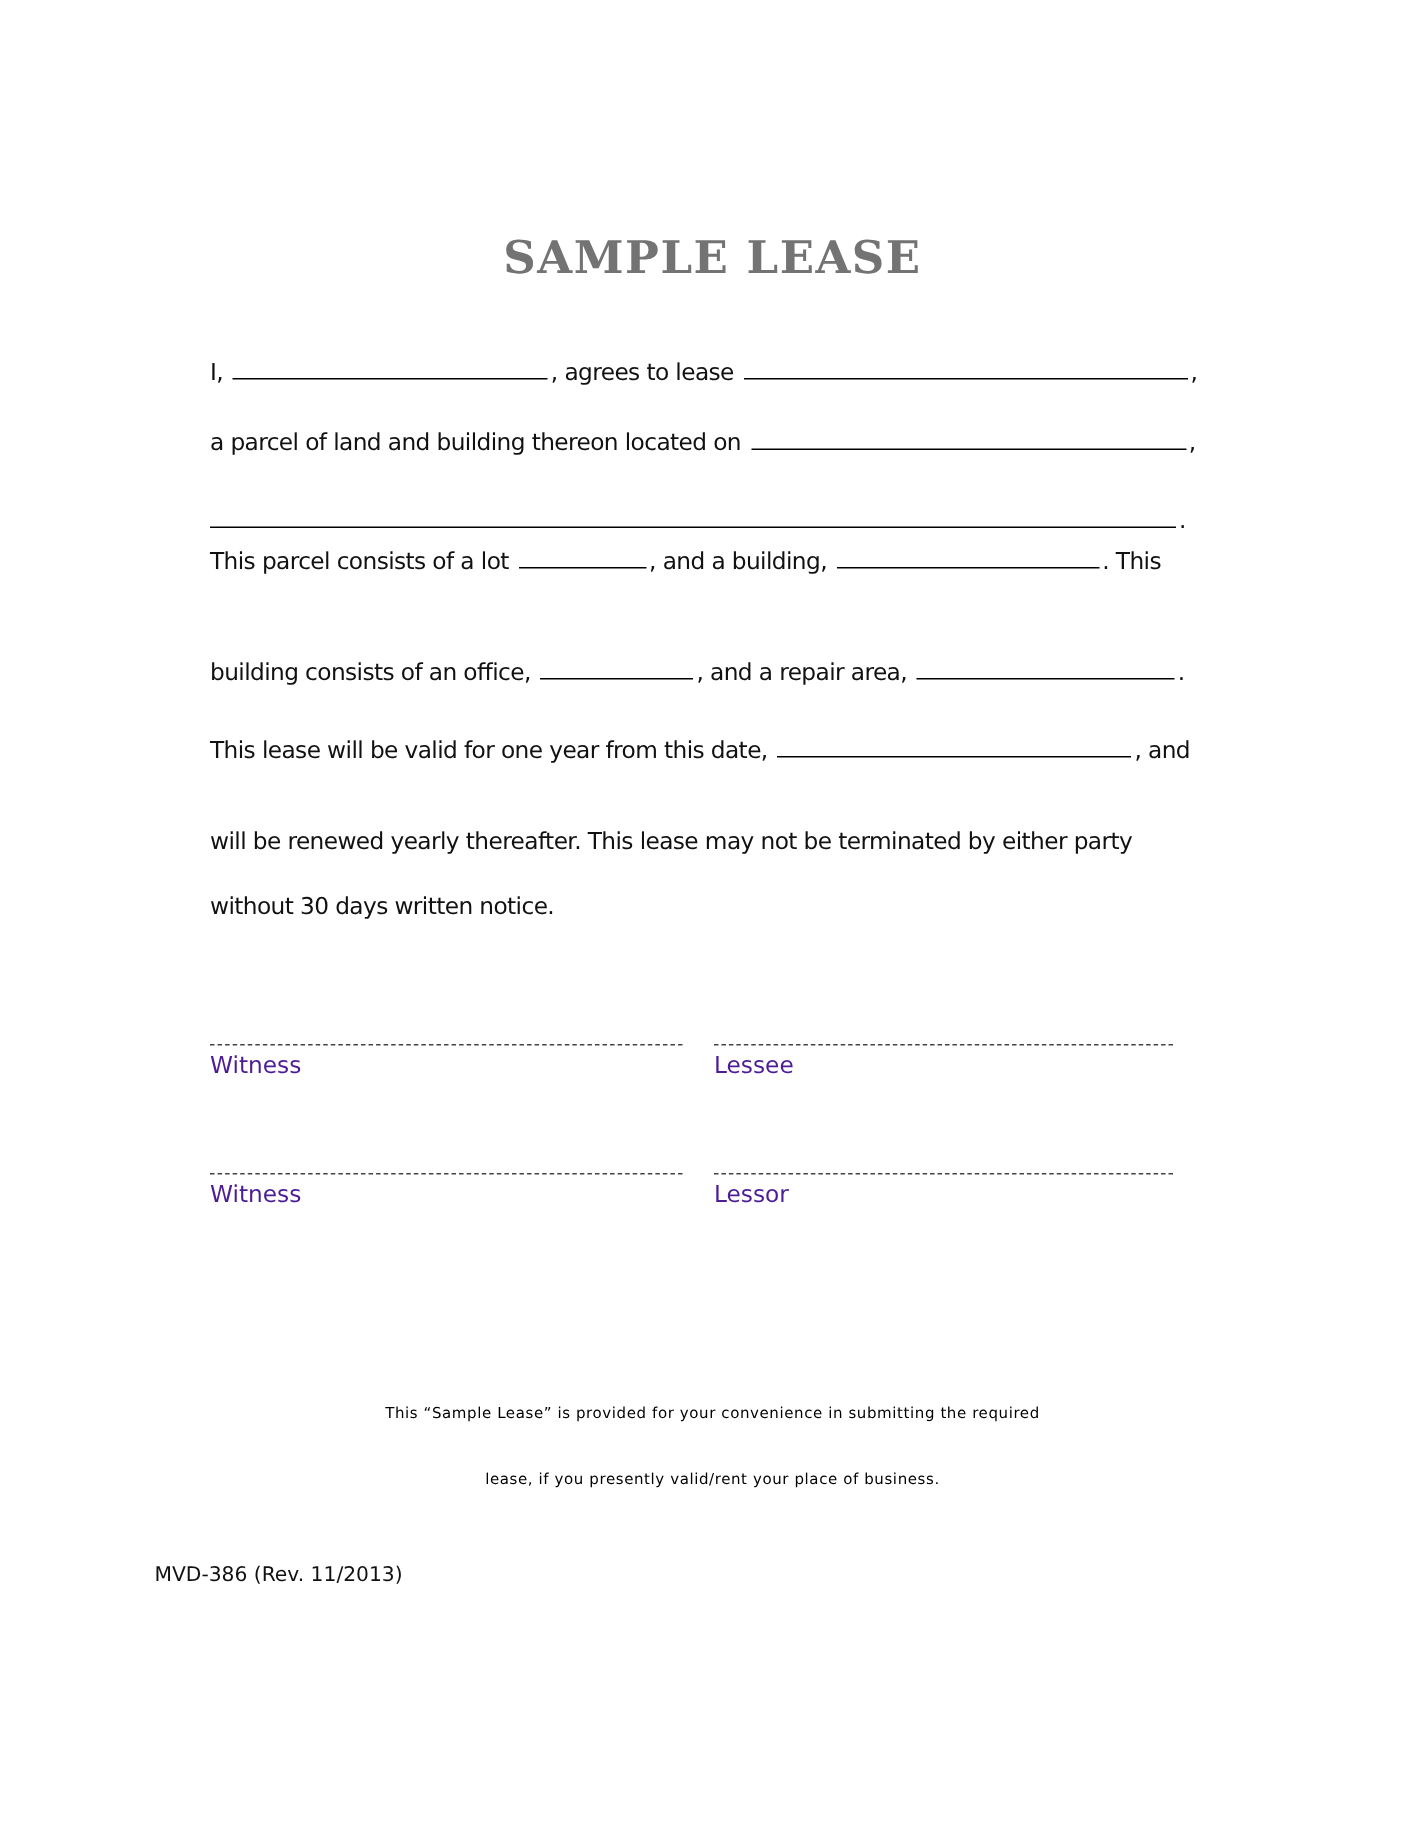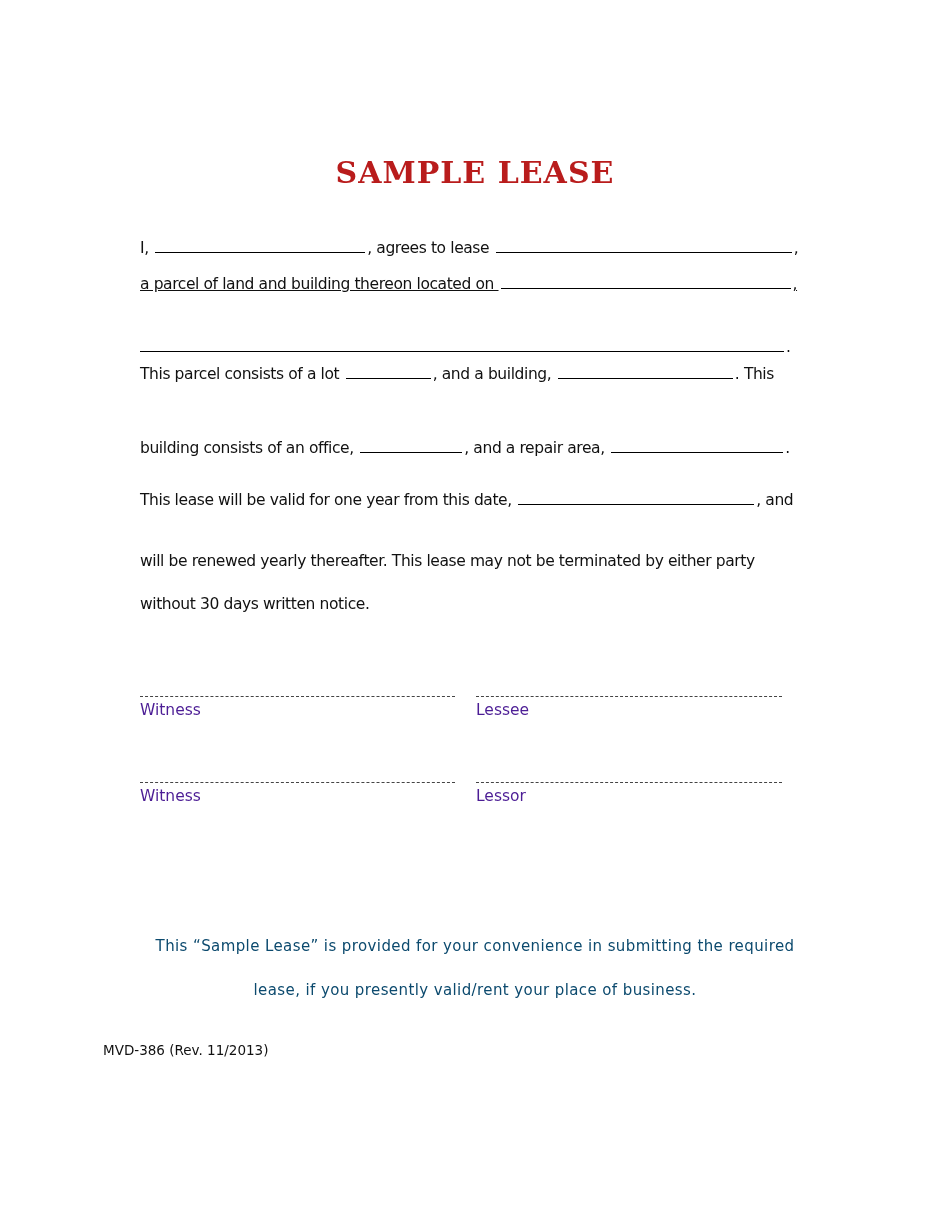--- a/index.html
+++ b/index.html
@@ -1,36 +1,36 @@
 <!DOCTYPE html>
 <html><head>
   <meta charset="utf-8">
   <style>
     html, body { margin:0; padding:0; background:#ffffff; }
     body { width:950px; height:1230px; position:relative; overflow:hidden; font-family:"DejaVu Sans", sans-serif; color:#111; }
-    .title { position:absolute; top:155px; left:0; width:950px; text-align:center; font-family:"DejaVu Serif", serif; font-weight:900; font-size:30px; letter-spacing:1px; color:#b91c1c; }
+    .title { position:absolute; top:155px; left:0; width:950px; text-align:center; font-family:"DejaVu Serif", serif; font-weight:900; font-size:30px; letter-spacing:1px; color:#737373; }
     .line { position:absolute; left:140px; font-size:15.5px; white-space:nowrap; letter-spacing:-0.4px; color:#111; }
     .blank { display:inline-block; border-bottom:1.6px solid #000; height:14px; vertical-align:baseline; margin:0 2px; }
     .sig { position:absolute; font-family:"DejaVu Sans", sans-serif; font-size:15.5px; color:#4c1d95; }
     .sigline { display:block; width:315px; border-bottom:1.2px dashed #444; height:10px; margin-bottom:4px; }
-    .note { position:absolute; left:100px; width:750px; text-align:center; font-size:15px; color:#0c4a6e; letter-spacing:0.4px; }
+    .note { position:absolute; left:100px; width:750px; text-align:center; font-size:10px; color:#000000; letter-spacing:0.4px; }
     .footer { position:absolute; left:103px; top:1042px; font-size:13.5px; color:#111; }
   </style>
 </head>
 <body>
 
 <div class="title">SAMPLE LEASE</div>
 
 <div class="line" style="top:238px;">
   <span>I,</span>
   <span class="blank" style="width:210px;"></span><span>, agrees to lease</span>
   <span class="blank" style="width:296px;"></span><span>,</span>
 </div>
 
-<div class="line" style="top:274px;text-decoration:underline;">
+<div class="line" style="top:285px;">
   <span>a parcel of land and building thereon located on</span>
   <span class="blank" style="width:290px;"></span><span>,</span>
 </div>
 
 <div class="line" style="top:337px;">
   <span class="blank" style="width:644px; margin-left:0;"></span><span>.</span>
 </div>
 
 <div class="line" style="top:364px;">
   <span>This parcel consists of a lot</span>

